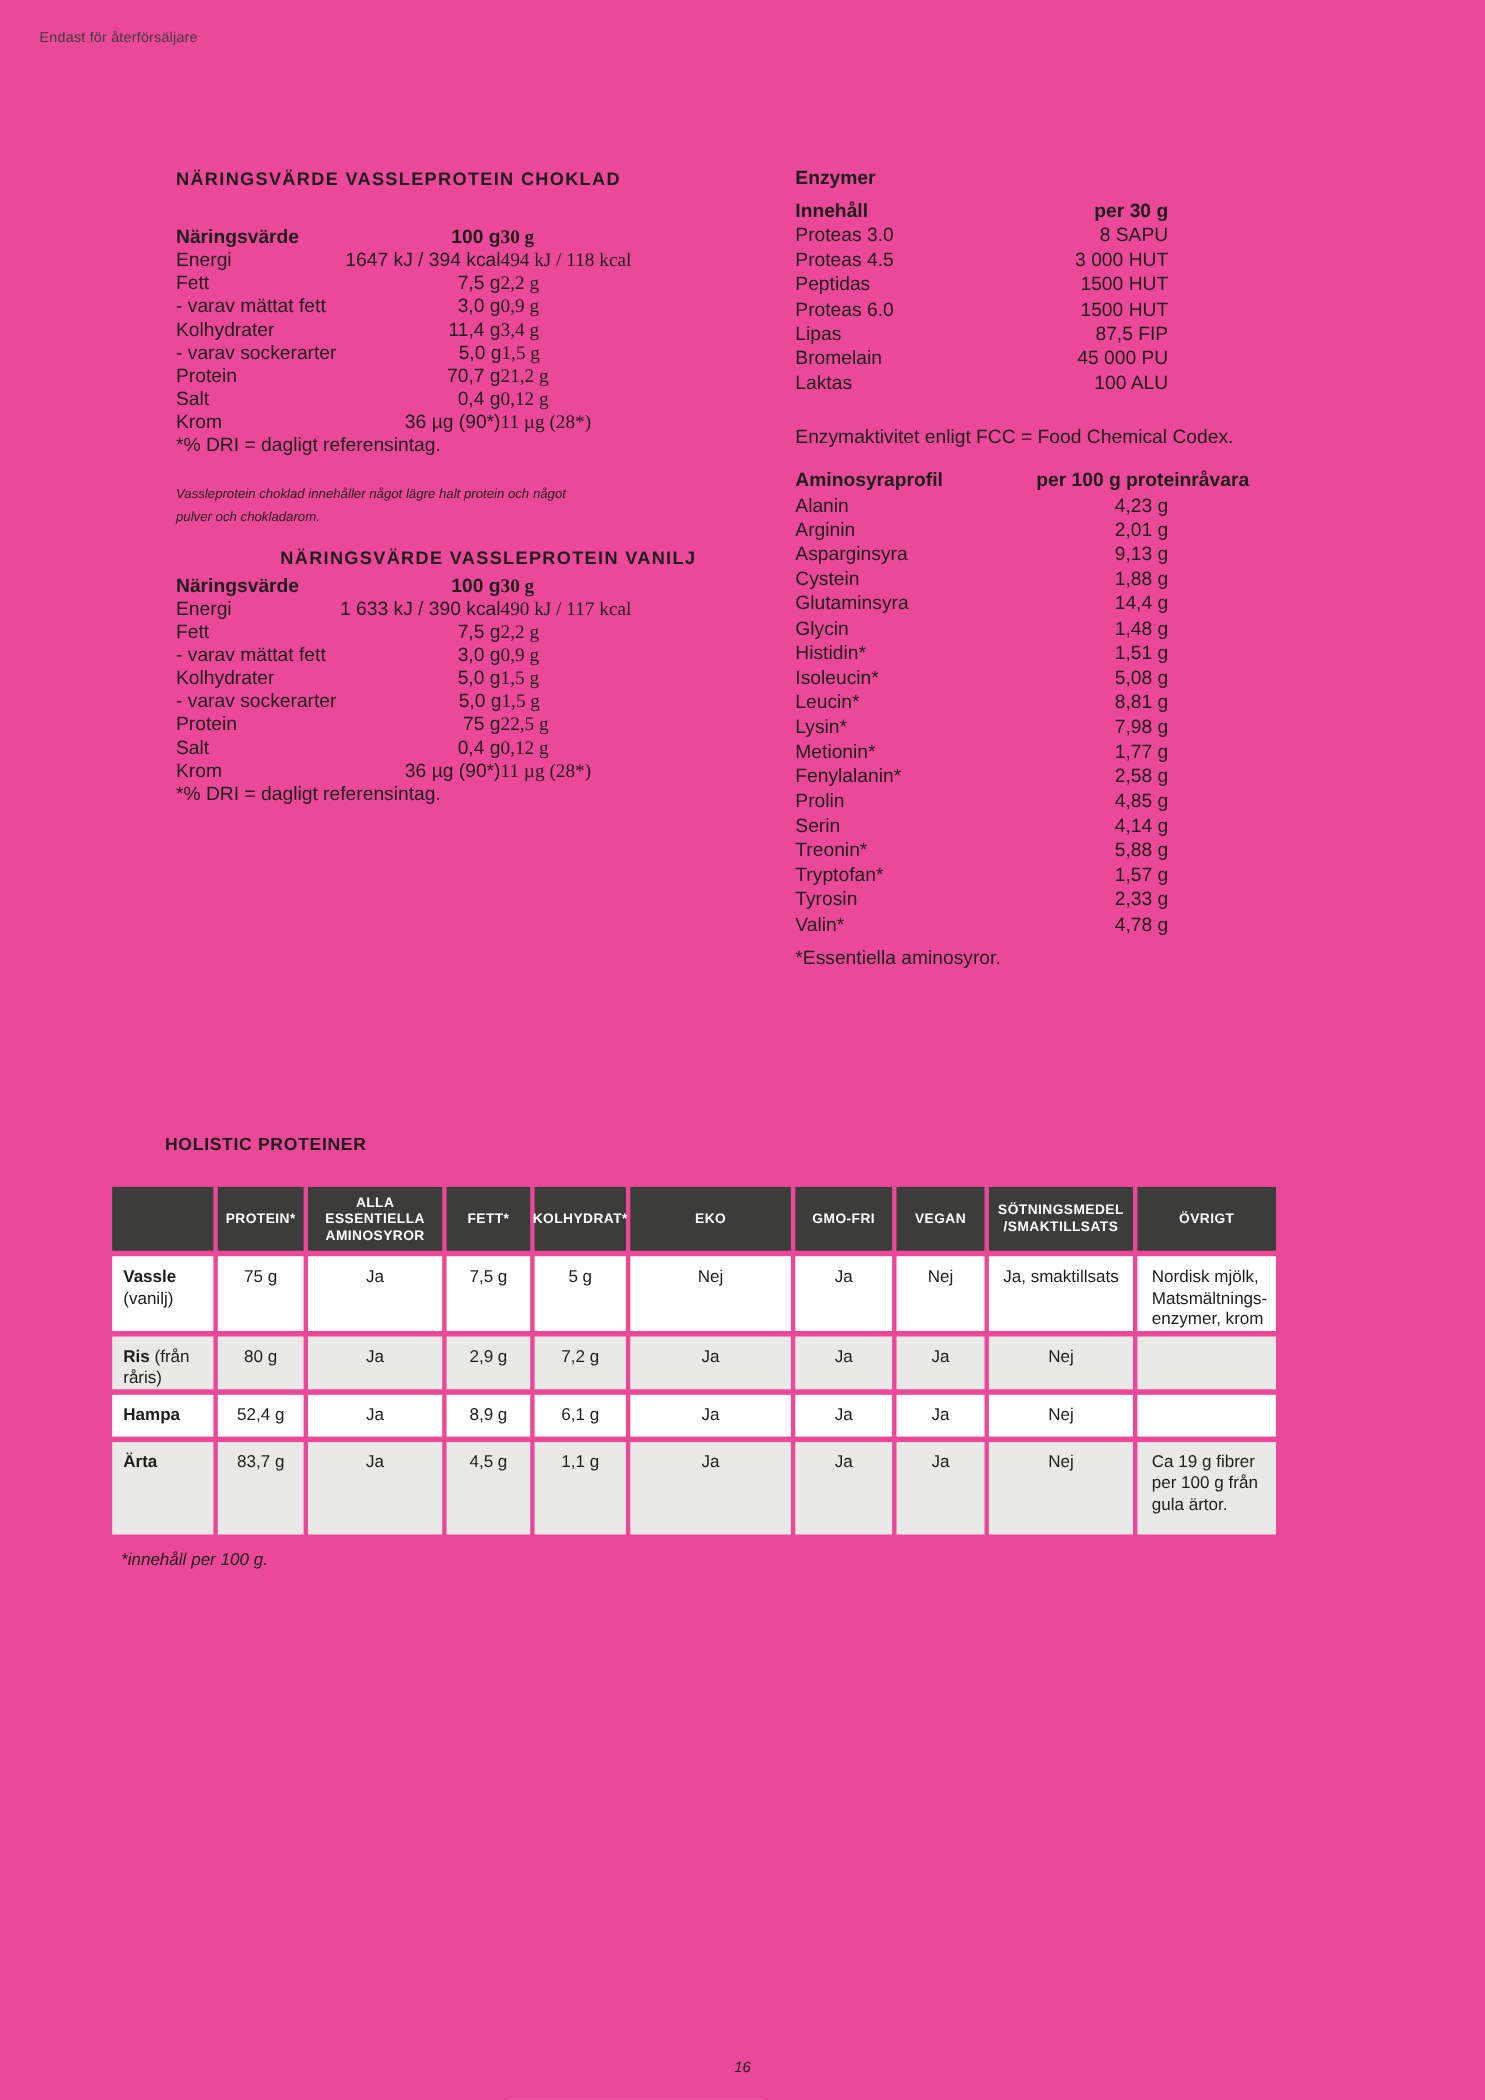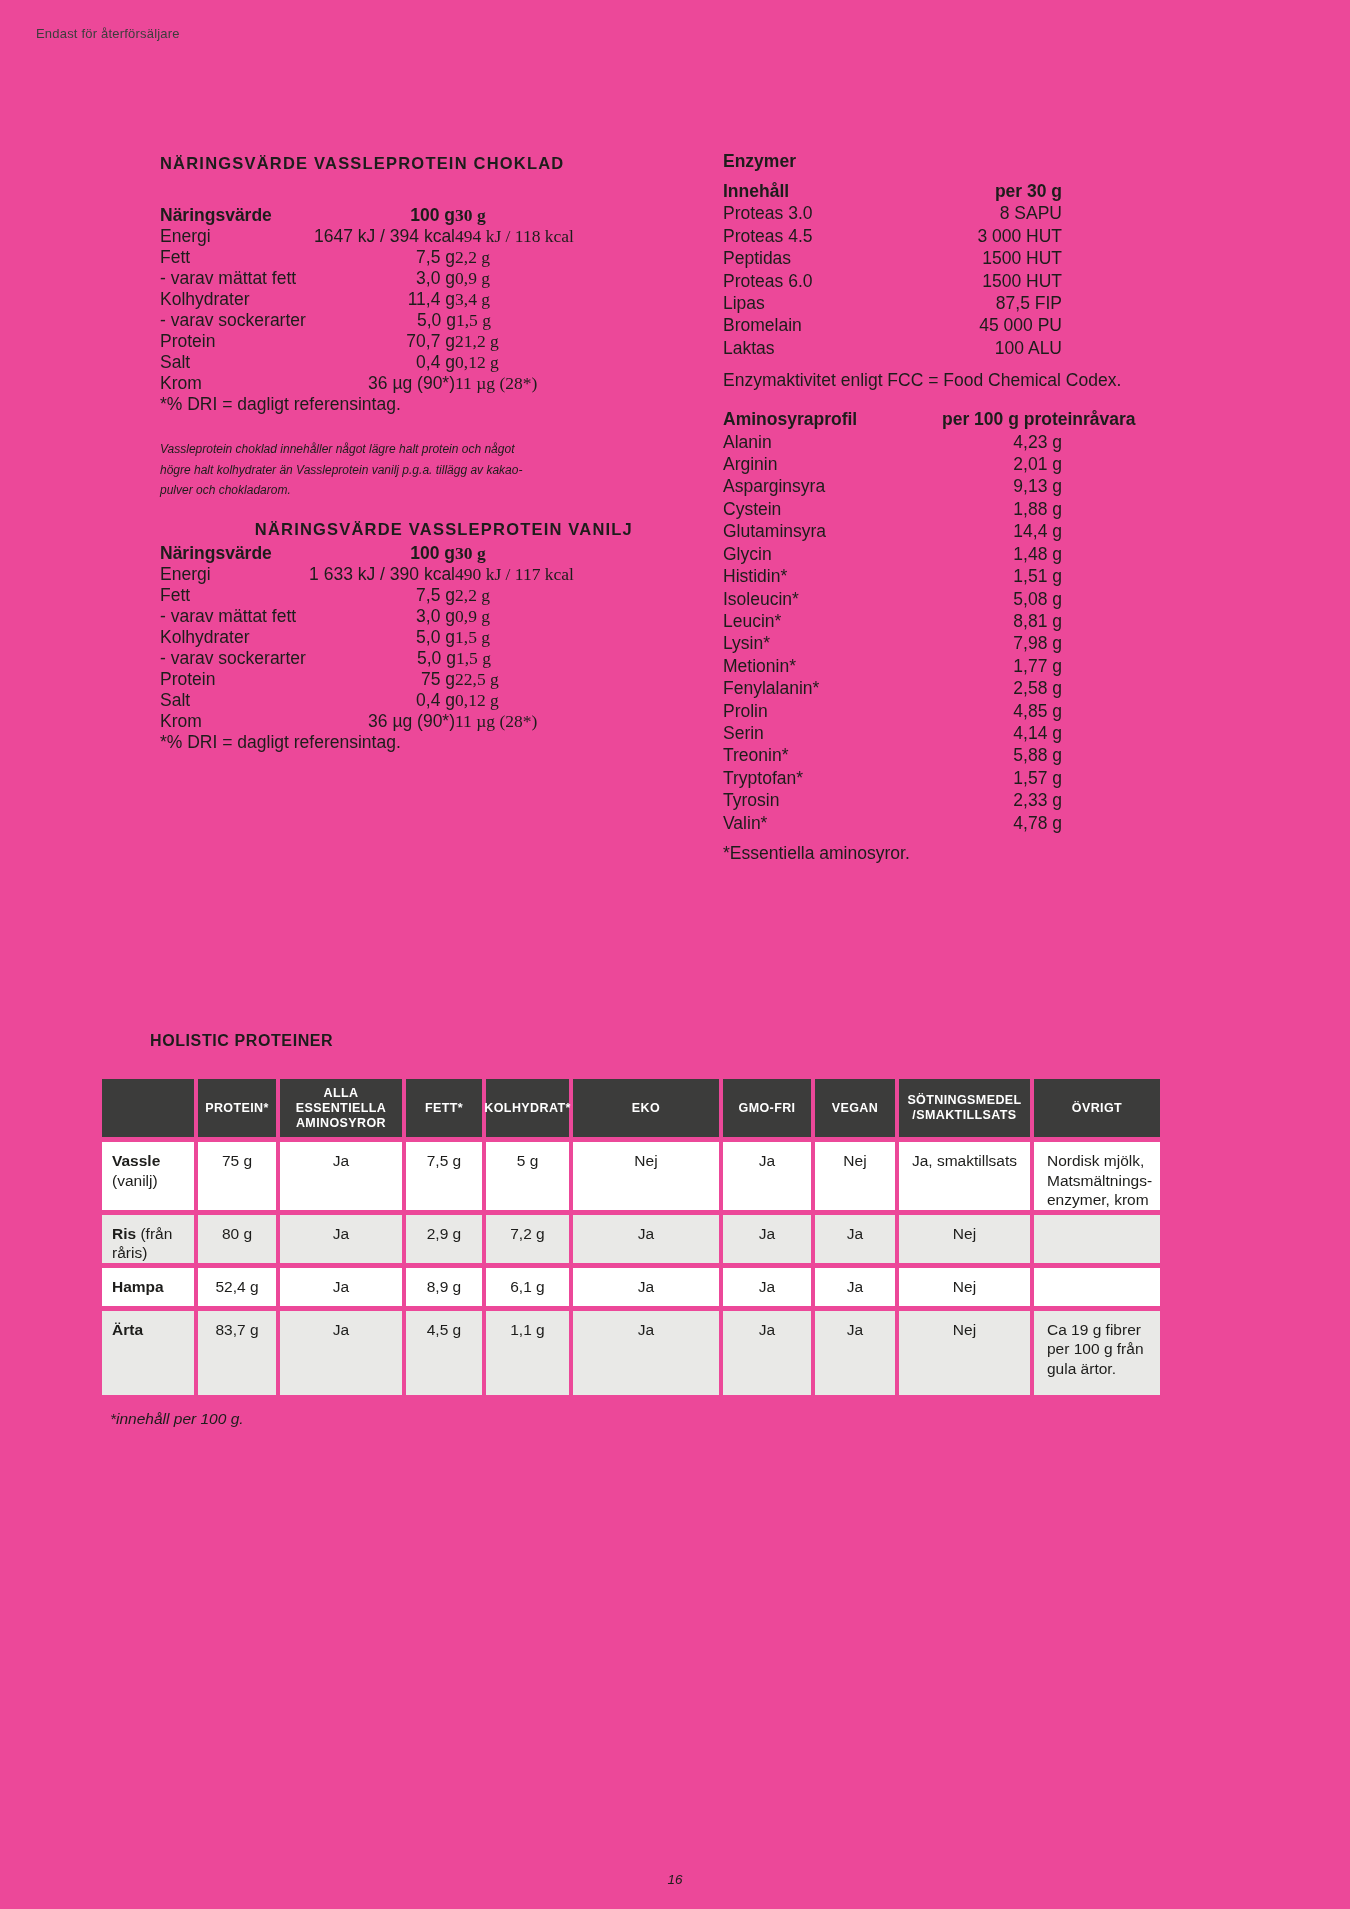--- a/index.html
+++ b/index.html
@@ -22,21 +22,21 @@
   .vtitle{margin-top:17px;margin-bottom:3px;text-align:right;}
 
   
   .col-right{position:absolute;left:723px;top:150px;width:293px;font-size:17.5px;}
   .etitle{font-weight:bold;font-size:17.5px;line-height:22px;margin-bottom:8px;}
   .erow{display:flex;line-height:22.4px;gap:46px;}
   .ehead span{font-weight:bold;}
   .elabel{flex:0 0 173px;white-space:nowrap;}
   .eval{flex:0 0 120px;text-align:right;white-space:nowrap;}
   .eval-head{flex:0 0 120px;text-align:left;white-space:nowrap;font-weight:bold;}
-  .fcc{margin-top:10px;margin-bottom:17px;line-height:22px;white-space:nowrap;}
+  .fcc{margin-top:27px;margin-bottom:17px;line-height:22px;white-space:nowrap;}
   .ess{margin-top:8px;line-height:22px;}
 
   
   .holistic{position:absolute;left:102px;top:1030px;width:1058px;
             --cols:92px 78px 122px 76px 83px 146px 88px 80px 131px 126px;}
   .htitle{font-weight:bold;font-size:16px;letter-spacing:0.6px;margin-left:48px;line-height:22px;margin-bottom:27px;}
   .hhead{display:grid;grid-template-columns:var(--cols);column-gap:4px;}
   .hcell-head{background:var(--header_bg,#3c3c3b);color:#fff;font-weight:bold;font-size:12.5px;
               line-height:15px;letter-spacing:0.4px;display:flex;align-items:center;justify-content:center;
               text-align:center;white-space:pre-line;min-height:58px;}
@@ -120,21 +120,20 @@
             <span class="nlabel">Krom</span>
             <span class="nv1">36 µg (90*)</span>
             <span class="nv2">11 µg (28*)</span>
           </div>
         </div>
       <div class="dri">*% DRI = dagligt referensintag.</div>
     </div>
 
     <div class="note-italic">
       <div>Vassleprotein choklad innehåller något lägre halt protein och något</div>
-      <div>högre halt kolhydrater än Vassleprotein vanilj p.g.a. tillägg av kakao-</div>
       <div>pulver och chokladarom.</div>
     </div>
 
     <div class="sec-title vtitle">NÄRINGSVÄRDE VASSLEPROTEIN VANILJ</div>
 
     <div class="ntable">
       <div class="nrow nhead">
         <span class="nlabel">Näringsvärde</span>
         <span class="nv1">100 g</span>
         <span class="nv2">30 g</span>

